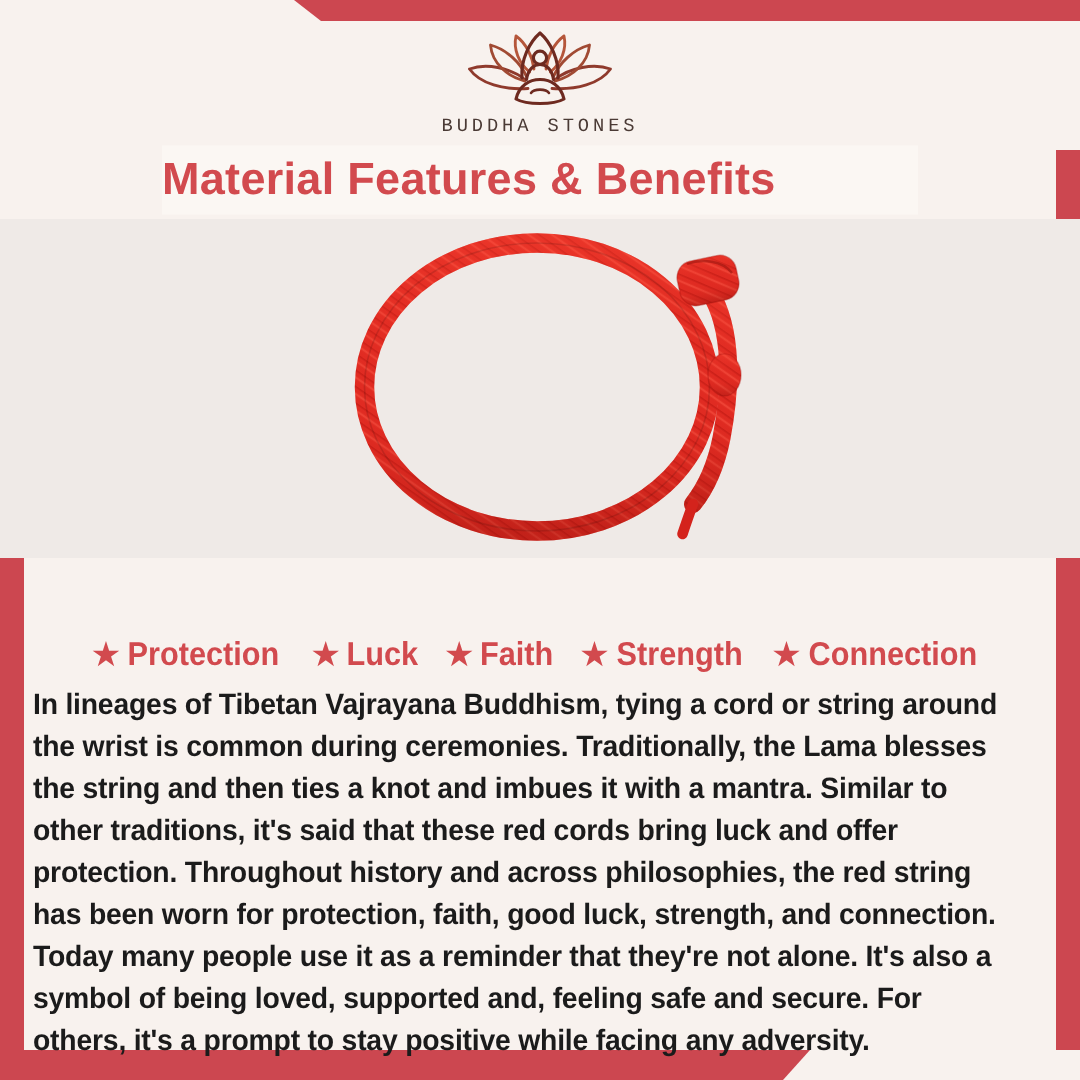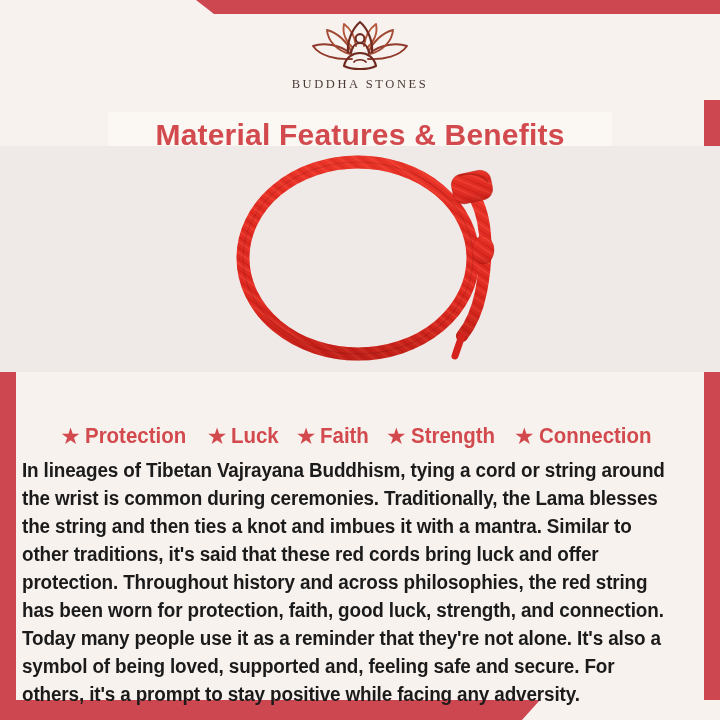--- a/index.html
+++ b/index.html
@@ -70,38 +70,37 @@
     justify-content: flex-start;
   }
   .logo-mark {
     margin-top: 4px;
     width: 108px;
     height: 58px;
     display: block;
   }
   .logo-word {
     margin-top: 1px;
-    font-family: Liberation Serif, serif;
+    font-family: Liberation Mono, monospace;
     font-size: 12.5px;
     letter-spacing: 2.6px;
     color: #4a3a35;
     white-space: nowrap;
   }
 
   
   .title-band {
     position: absolute;
-    top: 112px;
+    top: 97px;
     left: 108px;
     width: 504px;
     height: 46px;
     background: #fbf7f3;
     display: flex;
     align-items: center;
-    justify-content: center;
   }
   .title-text {
     font-size: 30px;
     font-weight: bold;
     color: #d24a4e;
     letter-spacing: 0.2px;
     white-space: nowrap;
   }
 
   

